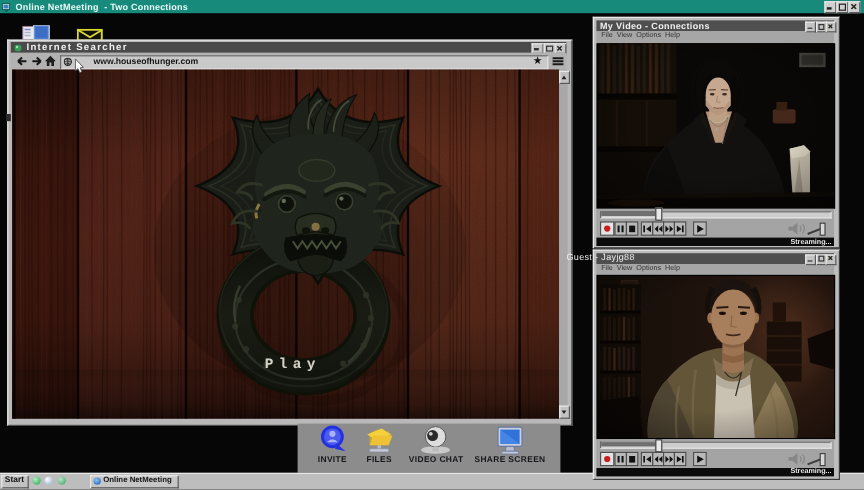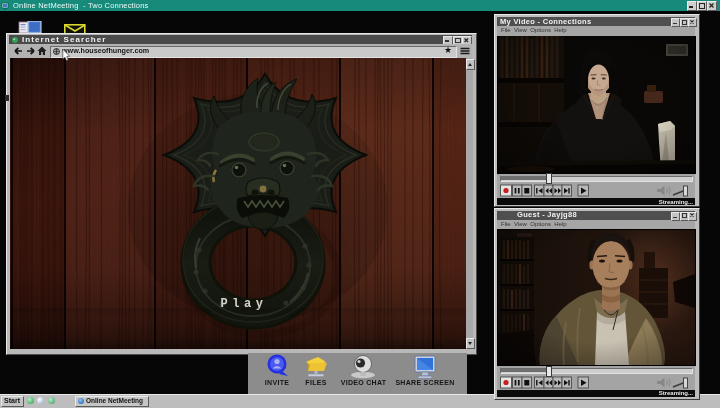--- a/index.html
+++ b/index.html
@@ -16,21 +16,21 @@
 <body>
 
 <div class="abs" style="left:0;top:0;width:720px;height:11px;background:#178a7c;"></div>
 <div class="abs" style="left:1px;top:1px;width:9px;height:9px;">
  <svg width="9" height="9">
       <rect x="1" y="2" width="6" height="5" fill="#cfe2df" stroke="#0e5a50" stroke-width="0.8"></rect>
       <rect x="2" y="3" width="4" height="3" fill="#3a7ec8"></rect>
       <rect x="3" y="7.4" width="2.4" height="1.2" fill="#0e5a50"></rect>
     </svg>
 </div>
-<div class="abs" style="left:13px;top:0px;height:11px;line-height:11px;color:#eafaf6;font-size:7.5px;font-weight:normal;letter-spacing:0.2px;">Online NetMeeting&nbsp; - Two Connections</div>
+<div class="abs" style="left:13px;top:0px;height:11px;line-height:11px;color:#eafaf6;font-size:7.5px;font-weight:bold;letter-spacing:0.2px;">Online NetMeeting&nbsp; - Two Connections</div>
 <div class="abs bevel" style="left:687px;top:1px;width:8px;height:8px;background:#cfcfcf;"></div>
 <div class="abs" style="left:689px;top:6px;width:4px;height:2px;background:#222;"></div>
 <div class="abs bevel" style="left:697px;top:1px;width:8px;height:8px;background:#cfcfcf;"></div>
 <div class="abs" style="left:699px;top:2.5px;width:4px;height:4px;border:1px solid #222;"></div>
 <div class="abs bevel" style="left:707px;top:1px;width:8px;height:8px;background:#cfcfcf;"></div>
 <div class="abs" style="left:708.5px;top:3px;width:5px;height:5px;">
     <svg width="5" height="5">
       <path d="M0.5,0.5 L4.5,4.5 M4.5,0.5 L0.5,4.5" stroke="#26261e" stroke-width="1.3"></path>
     </svg>
   </div>
@@ -86,21 +86,21 @@
       <path d="M5,0.5 L9.5,5 L8,5 L8,9 L5.8,9 L5.8,6 L4.2,6 L4.2,9 L2,9 L2,5 L0.5,5 Z" fill="#1e1e1e"></path>
     </svg>
 </div>
 <div class="abs sunken" style="left:50px;top:45.5px;width:405px;height:10px;background:#c9c9c9;"></div>
 <div class="abs" style="left:53px;top:47.5px;width:7px;height:7px;">
  <svg width="7" height="7">
       <circle cx="3.5" cy="3.5" r="3" fill="none" stroke="#222" stroke-width="0.9"></circle>
       <path d="M0.5,3.5 L6.5,3.5 M3.5,0.5 L3.5,6.5 M1.4,1.6 Q3.5,2.8 5.6,1.6 M1.4,5.4 Q3.5,4.2 5.6,5.4" stroke="#222" stroke-width="0.7" fill="none"></path>
     </svg>
 </div>
-<div class="abs" style="left:62px;top:45px;height:11px;line-height:11px;color:#161616;font-size:7.2px;font-weight:bold;">www.houseofhunger.com</div>
+<div class="abs" style="left:78px;top:45px;height:11px;line-height:11px;color:#161616;font-size:7.2px;font-weight:bold;">www.houseofhunger.com</div>
 <div class="abs" style="left:444px;top:46px;width:9px;height:9px;color:#111;font-size:9px;line-height:9px;">★</div>
 <div class="abs" style="left:460px;top:47px;width:10px;height:8px;">
  <svg width="10" height="8">
       <path d="M0.5,1.5 H9.5 M0.5,4 H9.5 M0.5,6.5 H9.5" stroke="#1a1a1a" stroke-width="1.6"></path>
     </svg>
 </div>
 
 <div class="abs" id="woodwrap" style="left:10px;top:58px;width:456px;height:238px;background:#4a1f17;">
 <svg width="456" height="291" viewBox="0 0 456 291">
  <defs>
@@ -436,21 +436,21 @@
   <path d="M176,12 L190,6.5" stroke="#3c3c3c" stroke-width="1.6"></path>
   <rect x="186.5" y="3" width="4" height="10" fill="#d8d8d8" stroke="#3a3a3a" stroke-width="0.9"></rect>
  </svg>
 </div>
 <div class="abs" style="left:497px;top:198px;width:198px;height:6.5px;background:#0b0b0b;z-index:7;"></div>
 <div class="abs" style="left:497px;top:197.5px;width:196px;height:7px;color:#e8e8e8;font-size:6px;line-height:8px;font-weight:bold;text-align:right;z-index:8;">Streaming...</div>
 
 <div class="abs" style="left:494px;top:207.5px;width:204px;height:190px;background:#bdbdbd;
      border-top:1px solid #e8e8e8;border-left:1px solid #e8e8e8;border-right:1px solid #3a3a3a;border-bottom:1px solid #3a3a3a;z-index:5;"></div>
 <div class="abs" style="left:497px;top:210.5px;width:198px;height:9px;background:#4f4f4f;z-index:6;"></div>
-<div class="abs" style="left:517px;top:210px;height:28px;line-height:10px;color:#f0f0f0;font-size:7.5px;font-weight:bold;letter-spacing:0.3px;z-index:7;">Guest - Jayjg88</div>
+<div class="abs" style="left:472px;top:210px;height:28px;line-height:10px;color:#f0f0f0;font-size:7.5px;font-weight:normal;letter-spacing:0.3px;z-index:7;">Guest - Jayjg88</div>
 <div class="abs bevel" style="left:671px;top:211.5px;width:7px;height:7px;background:#c4c4c4;z-index:7;"></div>
 <div class="abs" style="left:672.5px;top:216.5px;width:4px;height:1.4px;background:#333;z-index:8;"></div>
 <div class="abs bevel" style="left:680px;top:211.5px;width:7px;height:7px;background:#c4c4c4;z-index:7;"></div>
 <div class="abs" style="left:681.5px;top:213px;width:3px;height:3px;border:1px solid #333;z-index:8;"></div>
 <div class="abs bevel" style="left:688px;top:211.5px;width:7px;height:7px;background:#c4c4c4;z-index:7;"></div>
 <div class="abs" style="left:689.8px;top:213.3px;width:4px;height:4px;z-index:8;">
     <svg width="4" height="4">
       <path d="M0.4,0.4 L3.6,3.6 M3.6,0.4 L0.4,3.6" stroke="#26261e" stroke-width="1.1"></path>
     </svg>
   </div>

